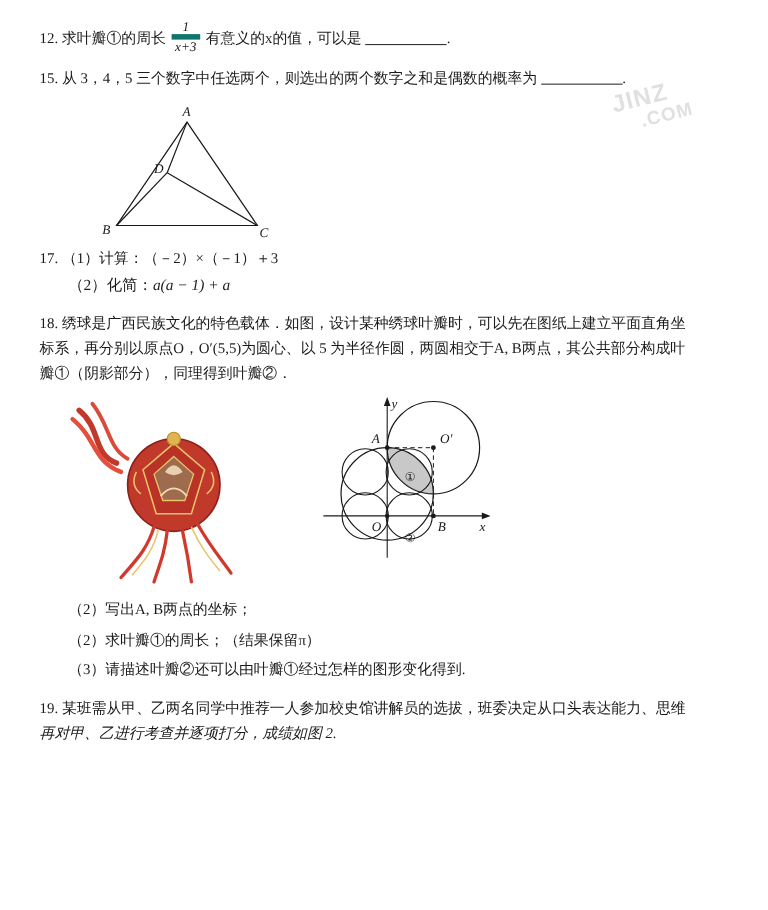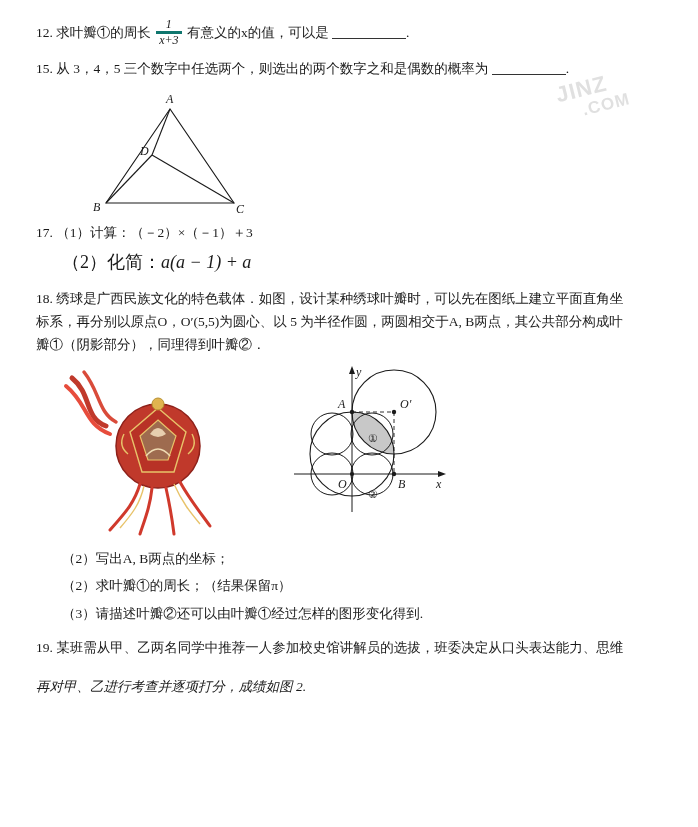--- a/index.html
+++ b/index.html
@@ -48,40 +48,40 @@
   .frac {
     display: inline-block;
     vertical-align: -0.55em;
     text-align: center;
     font-style: italic;
     font-size: 12px;
     line-height: 1.05;
     margin: 0 2px;
   }
   .frac .top { display: block; padding: 0 3px; }
-  .frac .bot { display: block; border-top: 3px solid #0f766e; padding: 0 3px; }
+  .frac .bot { display: block; border-top: 5px solid #0f766e; padding: 0 3px; }
   .sqrt {
     display: inline-block;
     white-space: nowrap;
     font-style: italic;
   }
   .sqrt .rad { font-style: normal; }
   .sqrt .arg {
     border-top: 1px solid #222;
     padding: 0 1px 0 1px;
     font-style: italic;
   }
   .section-title {
     font-size: 14px;
     font-weight: bold;
     margin: 20px 0 12px 0;
     letter-spacing: 0.2px;
   }
   .sub {
-    font-size: 18px;
+    font-size: 14px;
     line-height: 1.6;
     margin: 4px 0 4px 26px;
   }
   .sub2 {
     font-size: 13.5px;
     line-height: 1.6;
     margin: 6px 0 6px 26px;
   }
   .fig-tri {
     margin: 6px 0 2px 0;
@@ -248,21 +248,21 @@
         <text x="136" y="44" font-family="Liberation Serif, serif" font-style="italic" font-size="12" fill="#1a1a1a">O′</text>
         <text x="104" y="78" font-family="Liberation Sans, sans-serif" font-size="11" fill="#1a1a1a">①</text>
         <text x="104" y="134" font-family="Liberation Sans, sans-serif" font-size="11" fill="#1a1a1a">②</text>
       </svg>
     </div>
 
     <div class="sub2">（2）写出A, B两点的坐标；</div>
     <div class="sub2">（2）求叶瓣①的周长；（结果保留π）</div>
     <div class="sub2">（3）请描述叶瓣②还可以由叶瓣①经过怎样的图形变化得到.</div>
 
-    <div class="q" style="margin-top:14px; margin-bottom:18px;">
+    <div class="q" style="margin-top:14px; margin-bottom:2px;">
       <span class="num">19.</span>
       <span>某班需从甲、乙两名同学中推荐一人参加校史馆讲解员的选拔，班委决定从口头表达能力、思维</span>
     </div>
     <div class="q" style="margin-bottom:2px;font-style:italic;">
       <span>再对甲、乙进行考查并逐项打分，成绩如图 2.</span>
     </div>
 
   </div>
 </div>
 

